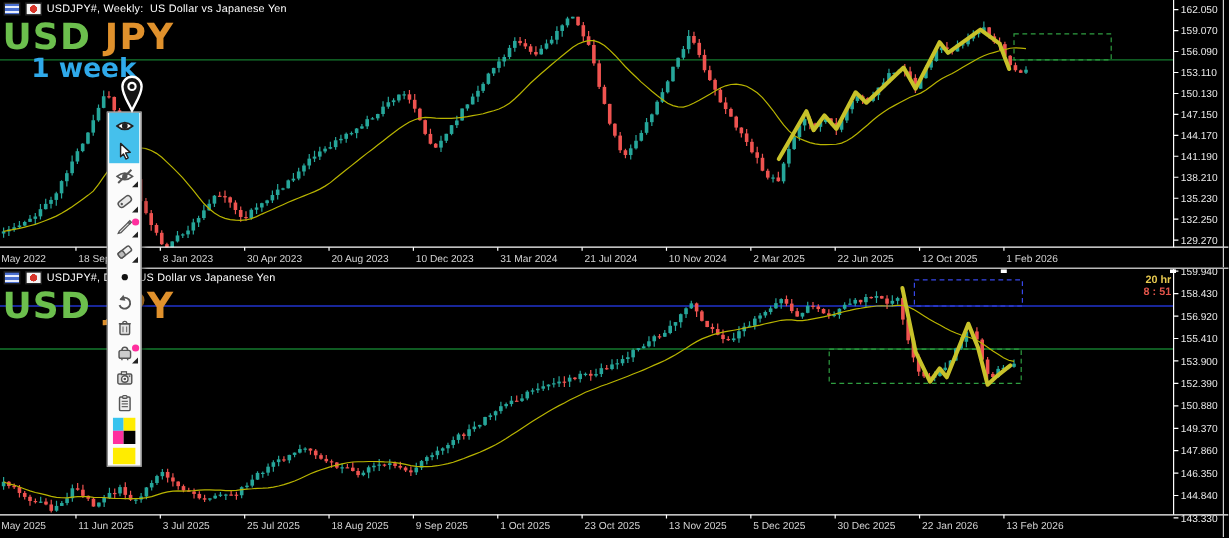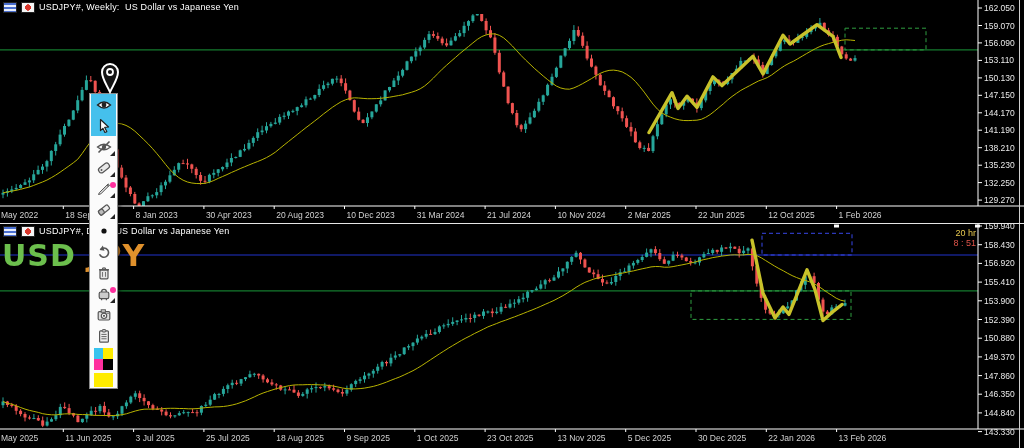--- a/index.html
+++ b/index.html
@@ -12,41 +12,45 @@
   .titlebar{position:absolute;left:0;top:0;height:14px;display:flex;align-items:center;
             gap:4px;padding-left:3px;z-index:5;background:transparent;}
   .title-text{color:#fff;font-size:9px;letter-spacing:.2px;white-space:pre;}
   .flag{width:12px;height:9px;display:inline-block;border:1px solid #222;}
   .flag-us{background:repeating-linear-gradient(180deg,#4a6fd0 0 2px,#e8eefc 2px 4px);}
   .flag-jp{background:radial-gradient(circle at 50% 50%,#d8352a 0 3px,#f4f4f4 3.2px);}
   .watermark{position:absolute;left:2px;top:17px;z-index:2;line-height:1.0;pointer-events:none;}
   .wm-pair{font-size:30px;font-weight:bold;letter-spacing:1px;
            font-family:"DejaVu Sans",sans-serif;}
   .wm-tf{font-size:22px;font-weight:bold;margin-left:24px;font-family:"DejaVu Sans",sans-serif;}
-  .timer{position:absolute;right:48px;top:4px;text-align:right;font-size:9px;font-weight:normal;
+  .timer{position:absolute;right:48px;top:4px;text-align:right;font-size:9px;font-weight:bold;
          line-height:10px;z-index:4;}
   
   .toolbar{position:absolute;left:89px;top:93px;width:27px;background:#fbfbfb;
            border:1px solid #8a8a8a;box-shadow:2px 3px 4px rgba(0,0,0,.55);z-index:10;}
   .tb-item{width:25px;height:21px;margin:0 auto;display:flex;align-items:center;
            justify-content:center;position:relative;cursor:pointer;}
   .tb-item.active{background:#45c0ec;}
   .tb-item.tb-pal{height:26px;}
   .tb-item.tb-cur{height:16px;}
   .tb-corner{position:absolute;right:1px;bottom:1px;width:0;height:0;
              border-left:5px solid transparent;border-bottom:5px solid #222;}
   .tb-badge{position:absolute;right:0;top:4px;width:6px;height:6px;border-radius:50%;}
   .pin-icon{position:absolute;left:98px;top:61px;z-index:11;}
 </style>
 </head>
 <body>
 
 <div class="screen">
 
   <section class="panel" id="panel-weekly">
+    <div class="watermark">
+      <div class="wm-pair"><span id="wm0-base" style="color: rgb(108, 191, 77);">USD</span> <span id="wm0-quote" style="color: rgb(224, 145, 44);">JPY</span></div>
+      <div class="wm-tf" id="wm0-tf" style="color: rgb(47, 169, 234);">1 week</div>
+    </div>
     <svg id="svg-w" class="chart-svg" width="1024" height="223">
         <defs>
           <clipPath id="clip0">
             <rect x="0" y="14" width="978" height="192"></rect>
           </clipPath>
         </defs>
         <line x1="0" x2="978" y1="49.9" y2="49.9" stroke="#157a2e" stroke-width="1.2"></line>
         <rect x="845" y="28.2" width="81" height="21.7" fill="none" stroke="#2f9e41" stroke-width="1" stroke-dasharray="4 3"></rect>
         <g clip-path="url(#clip0)">
           <line x1="3.0" x2="3.0" y1="189.6" y2="198.2" stroke="#26a69a" stroke-width="1"></line>

